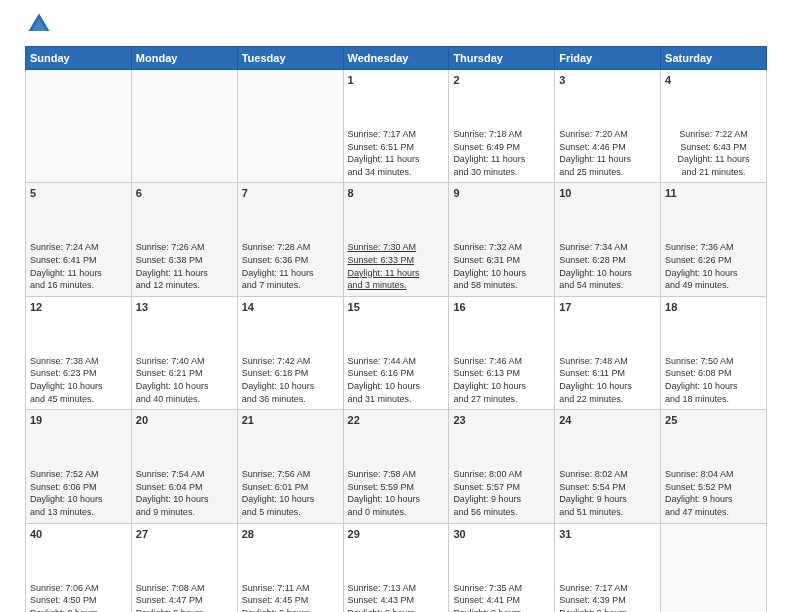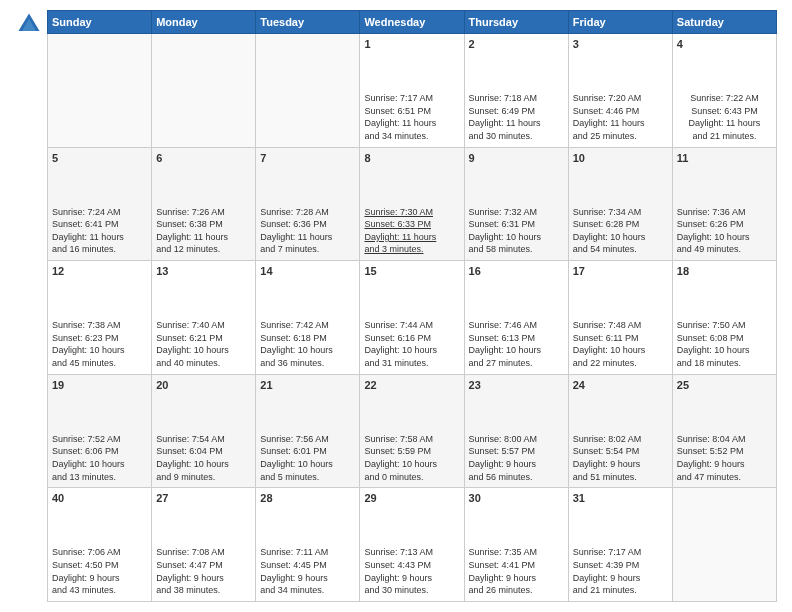--- a/index.html
+++ b/index.html
@@ -6,23 +6,23 @@
     body {
       width: 792px;
       height: 612px;
       font-family: Arial, sans-serif;
       background: #fff;
       overflow: hidden;
     }
     .page {
       width: 792px;
       height: 612px;
-      padding: 10px 15px;
+      padding: 10px 25px;
       display: flex;
-      flex-direction: row;
+      flex-direction: column;
     }
     .header {
       display: flex;
       justify-content: space-between;
       align-items: flex-start;
       margin-bottom: 8px;
     }
     .logo {
       display: flex;
       align-items: center;

